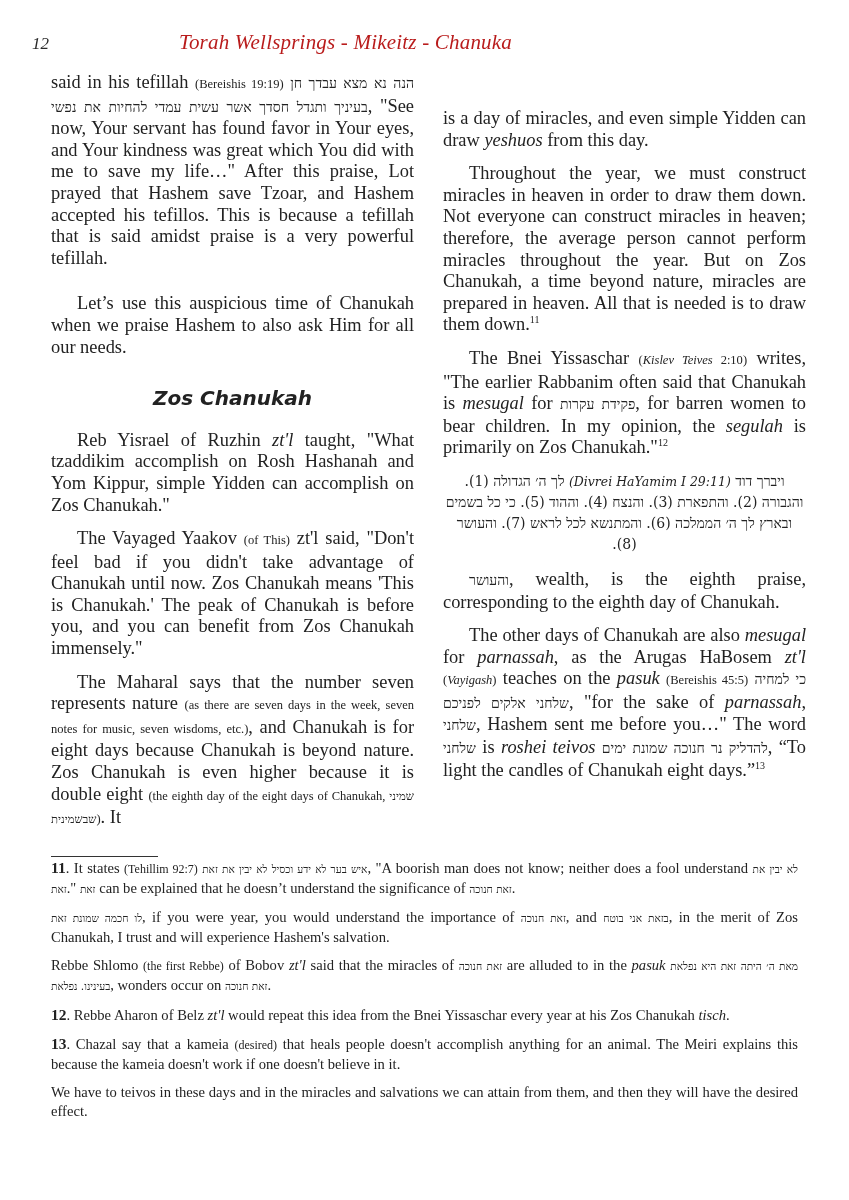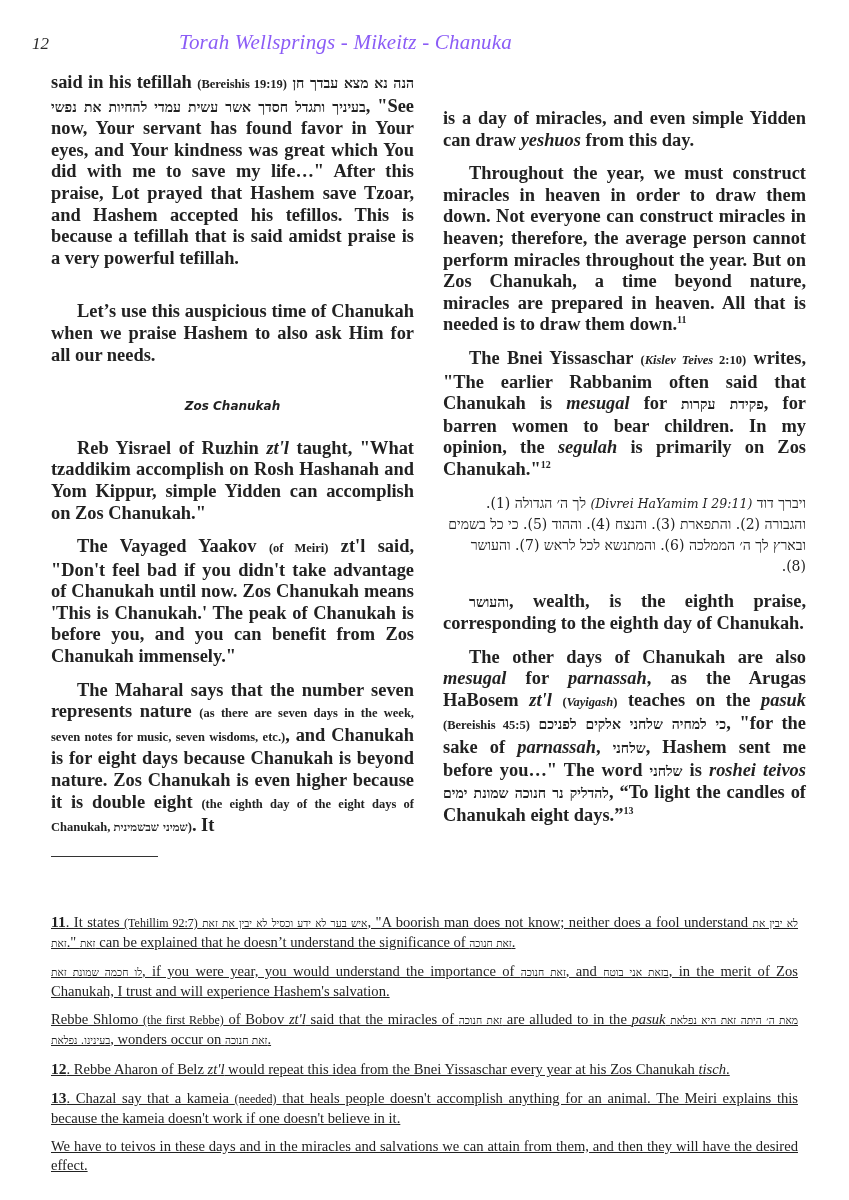--- a/index.html
+++ b/index.html
@@ -4,68 +4,68 @@
 <style>
   html, body { margin: 0; padding: 0; background: #ffffff; }
   body { width: 849px; height: 1200px; position: relative; overflow: hidden;
          font-family: "DejaVu Serif", "Liberation Serif", serif; color: #1f1f1f; }
   .page { position: absolute; left: 0; top: 0; width: 849px; height: 1200px; }
 
   .running-head { position: absolute; top: 30px; left: 0; width: 849px; height: 30px; }
   .page-num { position: absolute; left: 32px; top: 4px; font-family: "Liberation Serif", serif;
               font-style: italic; font-size: 17px; color: #2a2a2a; }
   .head-title { position: absolute; left: 0; width: 691px; top: 0; text-align: center;
-                font-family: "Liberation Serif", serif; font-style: italic; font-size: 21px; color: #8b5cf6;
+                font-family: "Liberation Serif", serif; font-style: italic; font-size: 21px; color: #b91c1c;
                 letter-spacing: 0.2px; }
 
   .col { position: absolute; top: 72px; width: 363px;
          font-family: "Liberation Serif", serif; font-size: 18.4px; line-height: 21.6px; color: #222; }
   .col-left { left: 51px; }
   .col-right { left: 443px; margin-top: 36px; }
-  .col p { margin: 0 0 12px 0; text-align: justify; font-weight: bold; }
+  .col p { margin: 0 0 12px 0; text-align: justify; }
   .col p.indent { text-indent: 26px; }
   .small { font-size: 12.5px; }
   .heb { font-family: "DejaVu Serif", serif; font-size: 14px; direction: rtl; unicode-bidi: isolate; }
   .heb-sm { font-family: "DejaVu Serif", serif; font-size: 11.5px; direction: rtl; unicode-bidi: isolate; }
   .it { font-style: italic; }
   .sup { font-size: 10px; vertical-align: super; line-height: 0; }
   .section-heading { text-align: center; font-family: "DejaVu Sans", sans-serif; font-weight: bold;
-                     font-style: italic; font-size: 12px; margin: 30px 0 20px 0; color: #222; }
+                     font-style: italic; font-size: 20px; margin: 30px 0 20px 0; color: #222; }
   .heb-block { direction: rtl; font-family: "DejaVu Serif", serif; font-size: 14px; line-height: 21px;
-               text-align: right; margin: 0 0 14px 0; }
+               text-align: center; margin: 0 0 14px 0; }
   .heb-block .ltr { direction: ltr; unicode-bidi: isolate; }
 
   .rule { position: absolute; left: 51px; top: 856px; width: 107px; height: 0; border-top: 1.5px solid #333; }
-  .footnotes { position: absolute; left: 51px; top: 912px; width: 747px;
-               font-family: "Liberation Serif", serif; font-size: 14.6px; line-height: 19px; color: #222; text-decoration: underline; }
+  .footnotes { position: absolute; left: 51px; top: 858px; width: 747px;
+               font-family: "Liberation Serif", serif; font-size: 14.6px; line-height: 19px; color: #222; }
   .footnotes p { margin: 0 0 9px 0; text-align: justify; }
   .fn-num { font-weight: bold; font-size: 15.5px; }
   .fn-heb { font-family: "DejaVu Serif", serif; font-size: 10.5px; direction: rtl; unicode-bidi: isolate; }
   .fn-small { font-size: 12px; }
 </style>
 </head>
 <body>
 
 <div class="page">
 
   <div class="running-head">
     <span class="page-num">12</span>
     <div class="head-title">Torah Wellsprings - Mikeitz - Chanuka</div>
   </div>
 
   <div class="col col-left">
     <p><span>said in his tefillah </span><span class="small">(Bereishis 19:19)</span> <span class="heb">הנה נא מצא עבדך חן בעיניך ותגדל חסדך אשר עשית עמדי להחיות את נפשי</span><span>, "See now, Your servant has found favor in Your eyes, and Your kindness was great which You did with me to save my life…" After this praise, Lot prayed that Hashem save Tzoar, and Hashem accepted his tefillos. This is because a tefillah that is said amidst praise is a very powerful tefillah.</span></p>
 
-    <p class="indent" style="margin-top:32px">Let’s use this auspicious time of Chanukah when we praise Hashem to also ask Him for all our needs.</p>
+    <p class="indent" style="margin-top:24px">Let’s use this auspicious time of Chanukah when we praise Hashem to also ask Him for all our needs.</p>
 
     <div class="section-heading">Zos Chanukah</div>
 
     <p class="indent"><span>Reb Yisrael of Ruzhin </span><span class="it">zt'l</span><span> taught, "What tzaddikim accomplish on Rosh Hashanah and Yom Kippur, simple Yidden can accomplish on Zos Chanukah."</span></p>
 
-    <p class="indent"><span>The Vayaged Yaakov </span><span class="small">(of Meiri)</span><span> zt'l said, "Don't feel bad if you didn't take advantage of Chanukah until now. Zos Chanukah means 'This is Chanukah.' The peak of Chanukah is before you, and you can benefit from Zos Chanukah immensely."</span></p>
+    <p class="indent"><span>The Vayaged Yaakov </span><span class="small">(of This)</span><span> zt'l said, "Don't feel bad if you didn't take advantage of Chanukah until now. Zos Chanukah means 'This is Chanukah.' The peak of Chanukah is before you, and you can benefit from Zos Chanukah immensely."</span></p>
 
     <p class="indent"><span>The Maharal says that the number seven represents nature </span><span class="small">(as there are seven days in the week, seven notes for music, seven wisdoms, etc.)</span><span>, and Chanukah is for eight days because Chanukah is beyond nature. Zos Chanukah is even higher because it is double eight </span><span class="small">(the eighth day of the eight days of Chanukah, </span><span class="heb-sm">שמיני שבשמינית</span><span class="small">)</span><span>. It</span></p>
   </div>
 
   <div class="col col-right">
     <p><span>is a day of miracles, and even simple Yidden can draw </span><span class="it">yeshuos</span><span> from this day.</span></p>
 
     <p class="indent"><span>Throughout the year, we must construct miracles in heaven in order to draw them down. Not everyone can construct miracles in heaven; therefore, the average person cannot perform miracles throughout the year. But on Zos Chanukah, a time beyond nature, miracles are prepared in heaven. All that is needed is to draw them down.</span><span class="sup">11</span></p>
 
     <p class="indent"><span>The Bnei Yissaschar </span><span class="small">(<span class="it">Kislev Teives</span><span> 2:10</span>)</span><span> writes, "The earlier Rabbanim often said that Chanukah is </span><span class="it">mesugal</span><span> for </span><span class="heb">פקידת עקרות</span><span>, for barren women to bear children. In my opinion, the </span><span class="it">segulah</span><span> is primarily on Zos Chanukah."</span><span class="sup">12</span></p>
@@ -81,17 +81,17 @@
 
   <div class="footnotes">
     <p><span class="fn-num">11</span><span>. It states </span><span class="fn-small">(Tehillim 92:7)</span> <span class="fn-heb">איש בער לא ידע וכסיל לא יבין את זאת</span><span>, "A boorish man does not know; neither does a fool understand </span><span class="fn-heb">לא יבין את זאת</span><span>." </span><span class="fn-heb">זאת</span><span> can be explained that he doesn’t understand the significance of </span><span class="fn-heb">זאת חנוכה</span><span>.</span></p>
 
     <p><span class="fn-heb">לו חכמה שמונת זאת</span><span>, if you were year, you would understand the importance of </span><span class="fn-heb">זאת חנוכה</span><span>, and </span><span class="fn-heb">בזאת אני בוטח</span><span>, in the merit of Zos Chanukah, I trust and will experience Hashem's salvation.</span></p>
 
     <p><span>Rebbe Shlomo </span><span class="fn-small">(the first Rebbe)</span><span> of Bobov </span><span class="it">zt'l</span><span> said that the miracles of </span><span class="fn-heb">זאת חנוכה</span><span> are alluded to in the </span><span class="it">pasuk</span> <span class="fn-heb">מאת ה׳ היתה זאת היא נפלאת בעינינו. נפלאת</span><span>, wonders occur on </span><span class="fn-heb">זאת חנוכה</span><span>.</span></p>
 
     <p><span class="fn-num">12</span><span>. Rebbe Aharon of Belz </span><span class="it">zt'l</span><span> would repeat this idea from the Bnei Yissaschar every year at his Zos Chanukah </span><span class="it">tisch</span><span>.</span></p>
 
-    <p><span class="fn-num">13</span><span>. Chazal say that a kameia </span><span class="fn-small">(needed)</span><span> that heals people doesn't accomplish anything for an animal. The Meiri explains this because the kameia doesn't work if one doesn't believe in it.</span></p>
+    <p><span class="fn-num">13</span><span>. Chazal say that a kameia </span><span class="fn-small">(desired)</span><span> that heals people doesn't accomplish anything for an animal. The Meiri explains this because the kameia doesn't work if one doesn't believe in it.</span></p>
 
     <p>We have to teivos in these days and in the miracles and salvations we can attain from them, and then they will have the desired effect.</p>
   </div>
 </div>
 
 </body></html>

